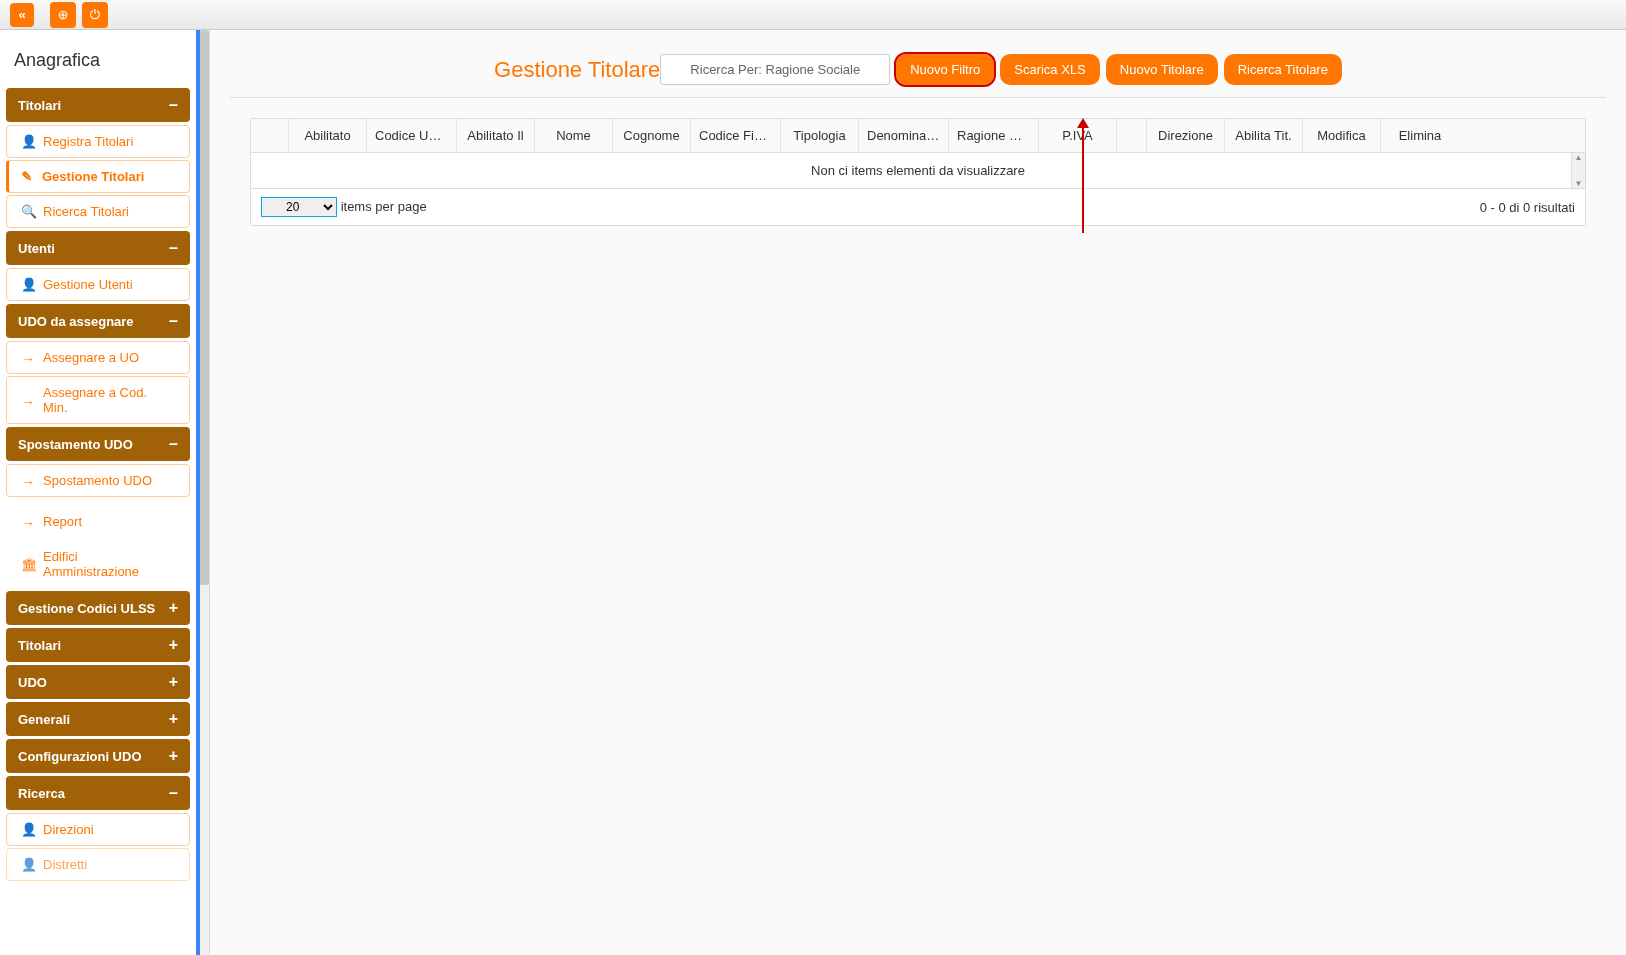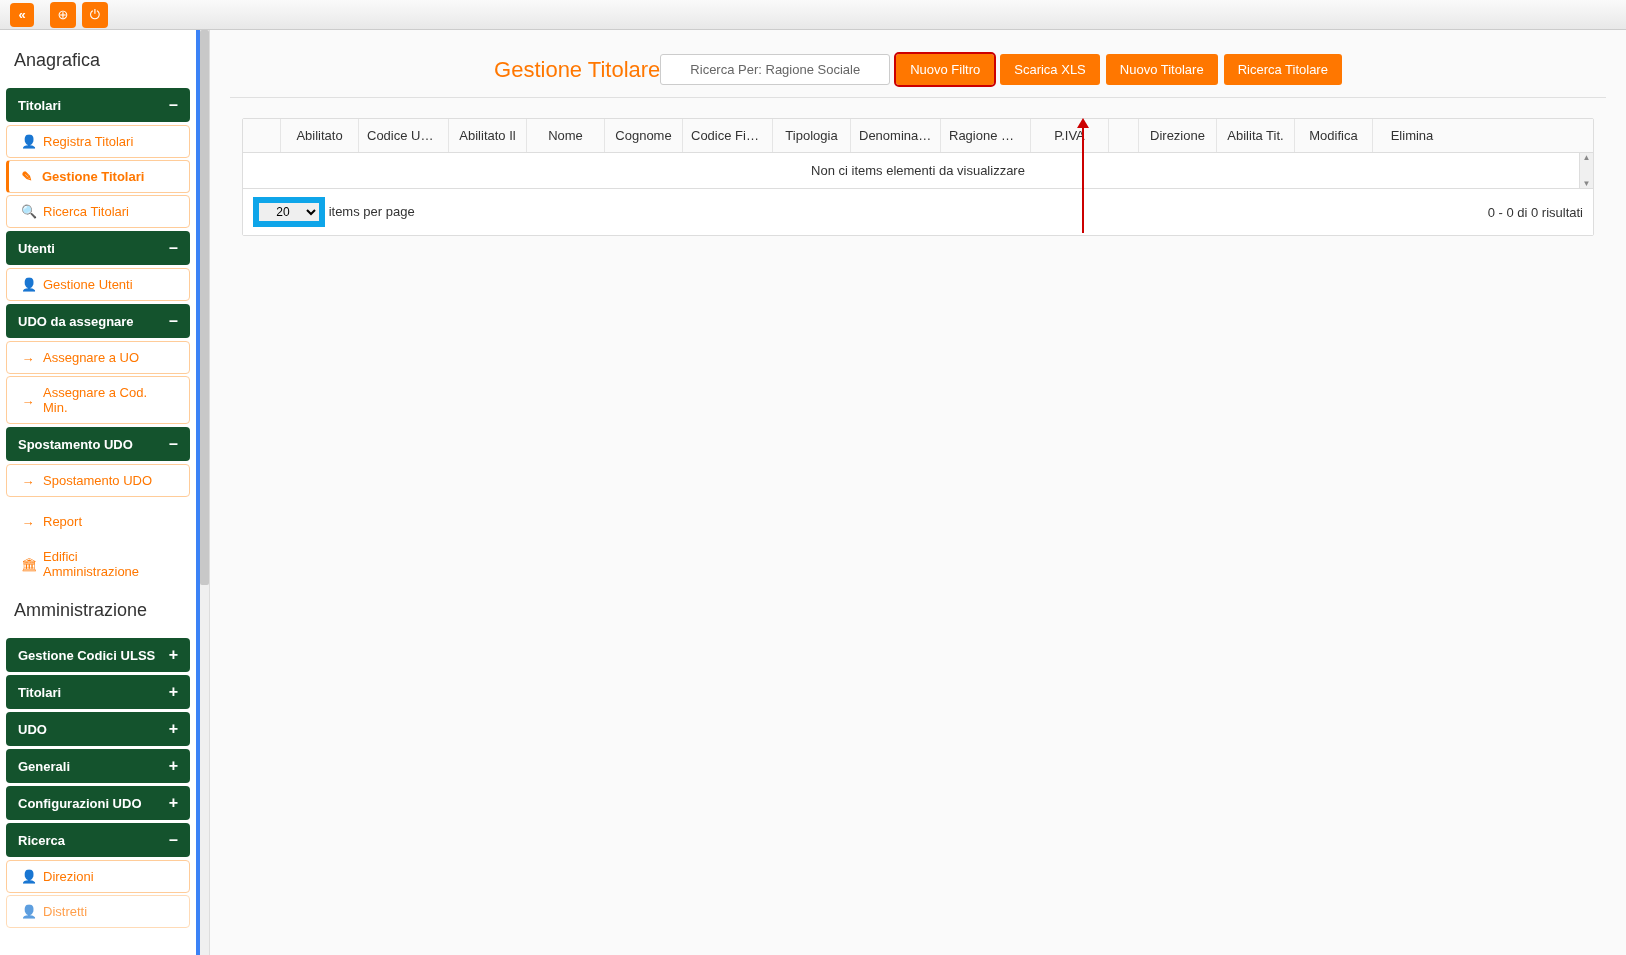--- a/index.html
+++ b/index.html
@@ -10,45 +10,45 @@
     .topbar-title { color: #ff7700; font-weight: bold; font-size: 15px; flex: 1; }
     .topbar-icon { width: 26px; height: 26px; background: #ff7700; border-radius: 4px; margin-left: 6px; display: flex; align-items: center; justify-content: center; color: #fff; cursor: pointer; }
     
     .layout { display: flex; height: calc(100vh - 30px); }
     .sidebar { width: 200px; background: #fff; border-right: 4px solid #3b82f6; overflow-y: auto; padding: 10px 0 20px 0; }
     .sidebar-scrollgutter { width: 10px; background: #f0f0f0; border-right: 1px solid #ddd; position: relative; }
     .sidebar-scrollthumb { position: absolute; top: 0; width: 100%; height: 60%; background: #c8c8c8; border-radius: 2px; }
     
     .side-heading { font-size: 18px; color: #333; padding: 10px 14px 14px 14px; }
     
-    .side-group-header { background: #14532d; color: #fff; padding: 8px 12px; font-weight: bold; font-size: 13px; border-radius: 4px; margin: 3px 6px; display: flex; align-items: center; justify-content: space-between; cursor: pointer; }
+    .side-group-header { background: #a16207; color: #fff; padding: 8px 12px; font-weight: bold; font-size: 13px; border-radius: 4px; margin: 3px 6px; display: flex; align-items: center; justify-content: space-between; cursor: pointer; }
     .side-group-header .toggle { font-size: 16px; font-weight: bold; }
     
     .side-item { display: flex; align-items: center; gap: 8px; padding: 8px 14px; color: #ff7700; cursor: pointer; font-size: 13px; border: 1px solid transparent; border-radius: 4px; margin: 2px 6px; }
     .side-item.framed { border: 1px solid #ffcc99; }
     .side-item.active { font-weight: bold; border-left: 3px solid #ff7700; padding-left: 11px; }
     .side-item .ico { width: 14px; text-align: center; font-size: 13px; }
     
     .main { flex: 1; padding: 24px 20px; overflow: auto; background: #fafafa; }
     .page-header-row { display: flex; align-items: center; justify-content: center; padding-bottom: 12px; border-bottom: 1px solid #e0e0e0; margin-bottom: 20px; }
     .page-title { font-size: 22px; color: #ff7700; font-weight: 400; }
     .header-actions { display: flex; gap: 6px; align-items: center; }
     
     .search-box { border: 1px solid #ccc; border-radius: 3px; padding: 7px 29px; color: #666; background: #fff; min-width: 170px; font-size: 13px; }
-    .btn { background: #ff7700; color: #fff; border: none; border-radius: 3px; padding: 8px 14px; font-size: 13px; cursor: pointer; }
+    .btn { background: #ff7700; color: #fff; border: none; border-radius: 10px; padding: 8px 14px; font-size: 13px; cursor: pointer; }
     .btn.highlighted { outline: 2px solid #cc0000; outline-offset: 0; }
     
     .grid { border: 1px solid #ddd; background: #fff; border-radius: 2px; }
     .grid-head { display: flex; background: #fafafa; border-bottom: 1px solid #ddd; position: relative; }
     .grid-head .col { padding: 9px 8px; font-size: 13px; color: #333; border-right: 1px solid #e5e5e5; text-align: center; white-space: nowrap; overflow: hidden; text-overflow: ellipsis; }
     .grid-head .col:last-child { border-right: none; }
     .grid-empty { padding: 10px; text-align: center; color: #333; border-bottom: 1px solid #ddd; font-size: 13px; position: relative; }
     .grid-scroll-stub { position: absolute; right: 0; top: 0; bottom: 0; width: 14px; background: #f0f0f0; border-left: 1px solid #ddd; display: flex; flex-direction: column; justify-content: space-between; font-size: 8px; color: #888; }
     .grid-footer { display: flex; justify-content: space-between; align-items: center; padding: 8px 10px; font-size: 13px; background:#fff; }
-    .grid-footer select { border: 6px solid #0ea5e9; padding: 1px 13px; font-size: 12px; text-align: center; }
+    .grid-footer select { border: 1px solid #0ea5e9; padding: 1px 20px; font-size: 12px; }
     
     .arrow-annotation { position: absolute; color: #cc0000; pointer-events: none; }
     .arrow-line { width: 2px; height: 105px; background: #cc0000; margin: 0 auto; }
     .arrow-head { width: 0; height: 0; border-left: 6px solid transparent; border-right: 6px solid transparent; border-bottom: 10px solid #cc0000; margin: 0 auto; }
     
     .col-checkbox { width: 38px; }
     .col-w1 { width: 78px; }
     .col-w2 { width: 90px; }
   </style>
 </head>
@@ -114,21 +114,20 @@
 
     <div class="side-item" style="margin-top:8px;">
       <span class="ico">→</span>
       <span>Report</span>
     </div>
     <div class="side-item">
       <span class="ico">🏛</span>
       <span>Edifici Amministrazione</span>
     </div>
 
-    <div class="side-heading">Amministrazione</div>
 
     <div class="side-group-header">
       <span>Gestione Codici ULSS</span>
       <span class="toggle">+</span>
     </div>
     <div class="side-group-header">
       <span>Titolari</span>
       <span class="toggle">+</span>
     </div>
     <div class="side-group-header">
@@ -166,21 +165,21 @@
       <div class="page-title">Gestione Titolare</div>
       <div class="header-actions">
         <div class="search-box">Ricerca Per:  Ragione Sociale</div>
         <button class="btn highlighted">Nuovo Filtro</button>
         <button class="btn">Scarica XLS</button>
         <button class="btn">Nuovo Titolare</button>
         <button class="btn">Ricerca Titolare</button>
       </div>
     </div>
 
-    <div class="grid" style="margin:0 12px;">
+    <div class="grid" style="margin:0 20px;">
       <div class="grid-head">
         <div class="col col-checkbox"></div>
         <div class="col col-w1">Abilitato</div>
         <div class="col col-w2">Codice Univ...</div>
         <div class="col col-w1">Abilitato Il</div>
         <div class="col col-w1">Nome</div>
         <div class="col col-w1">Cognome</div>
         <div class="col col-w2">Codice Fisc...</div>
         <div class="col col-w1">Tipologia</div>
         <div class="col col-w2">Denominazi...</div>

